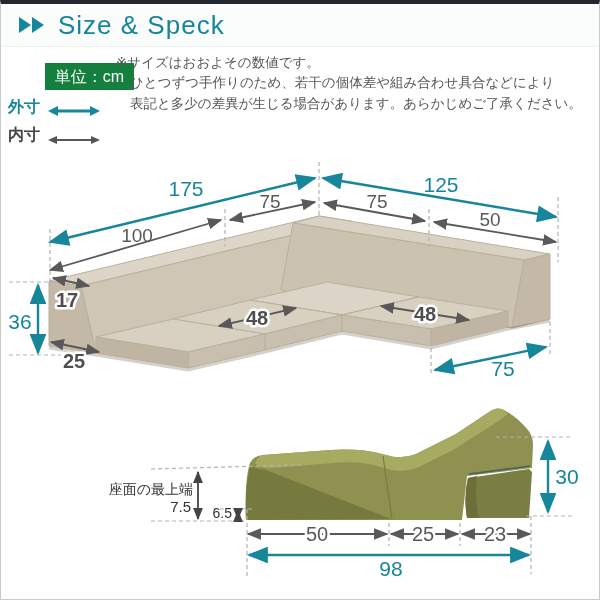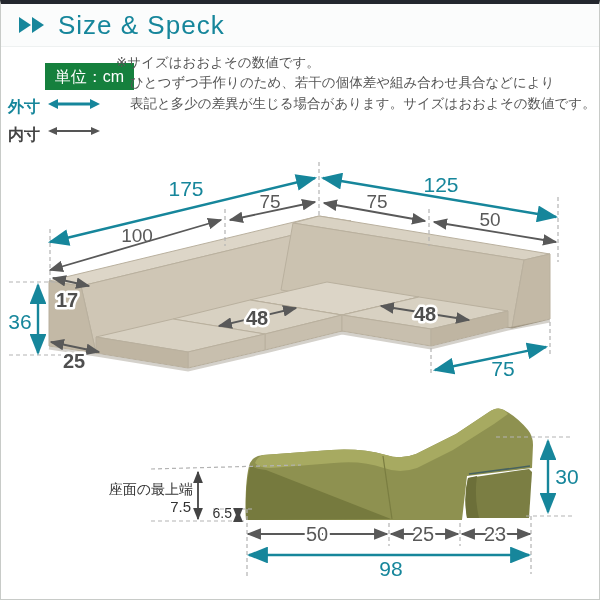--- a/index.html
+++ b/index.html
@@ -12,21 +12,21 @@
   .hdr {
     position:absolute; top:0; left:0; right:0; height:42px;
     display:flex; align-items:center; gap:10px; padding-left:17px;
     background:#fbfcfc; border-bottom:1px solid #eef1f1;
   }
   .hdr h1 { margin:0; font-size:26px; font-weight:500; letter-spacing:1px; color:#16869b; }
   .unit-badge {
     position:absolute; left:7px; top:59px; width:89px; height:27px;
     background:#15803d; color:#fff; font-size:16px; text-align:center; line-height:27px;margin-left:37px;
   }
-  .legend-row { position:absolute; left:7px; display:flex; align-items:flex-start; gap:8px; }
+  .legend-row { position:absolute; left:7px; display:flex; align-items:flex-end; gap:8px; }
   .legend-row.outer { top:93px; }
   .legend-row.inner { top:121px; }
   .legend-row .lbl { font-size:16px; font-weight:bold; }
   .legend-row.outer .lbl { color:#16869b; }
   .legend-row.inner .lbl { color:#444; }
   .notes { position:absolute; left:115px; top:48px; font-size:13.5px; line-height:21px; color:#555; }
   .notes .ind { padding-left:14px;font-family:Liberation Mono, monospace; }
   svg.diagram { position:absolute; left:0; top:0; width:600px; height:600px; }
 
   
@@ -70,21 +70,21 @@
     <svg width="52" height="12" viewBox="0 0 52 12">
       <line x1="7" y1="6" x2="45" y2="6" stroke="#555" stroke-width="2"></line>
       <polygon points="0,6 9,2 9,10" fill="#555"></polygon>
       <polygon points="52,6 43,2 43,10" fill="#555"></polygon>
     </svg>
   </div>
 
   <div class="notes">
     <div>※サイズはおおよその数値です。</div>
     <div class="ind">ひとつずつ手作りのため、若干の個体差や組み合わせ具合などにより</div>
-    <div class="ind">表記と多少の差異が生じる場合があります。サイズはおおよその数値です。</div>
+    <div class="ind">表記と多少の差異が生じる場合があります。あらかじめご了承ください。</div>
   </div>
 
   <svg class="diagram" viewBox="0 0 600 600">
     <defs>
       <marker id="at" viewBox="0 0 10 8" refX="9" refY="4" markerWidth="9" markerHeight="7" orient="auto-start-reverse">
         <path d="M0,0 L10,4 L0,8 Z" fill="#16869b"></path>
       </marker>
       <marker id="ag" viewBox="0 0 10 8" refX="9" refY="4" markerWidth="8" markerHeight="6.5" orient="auto-start-reverse">
         <path d="M0,0 L10,4 L0,8 Z" fill="#595959"></path>
       </marker>

